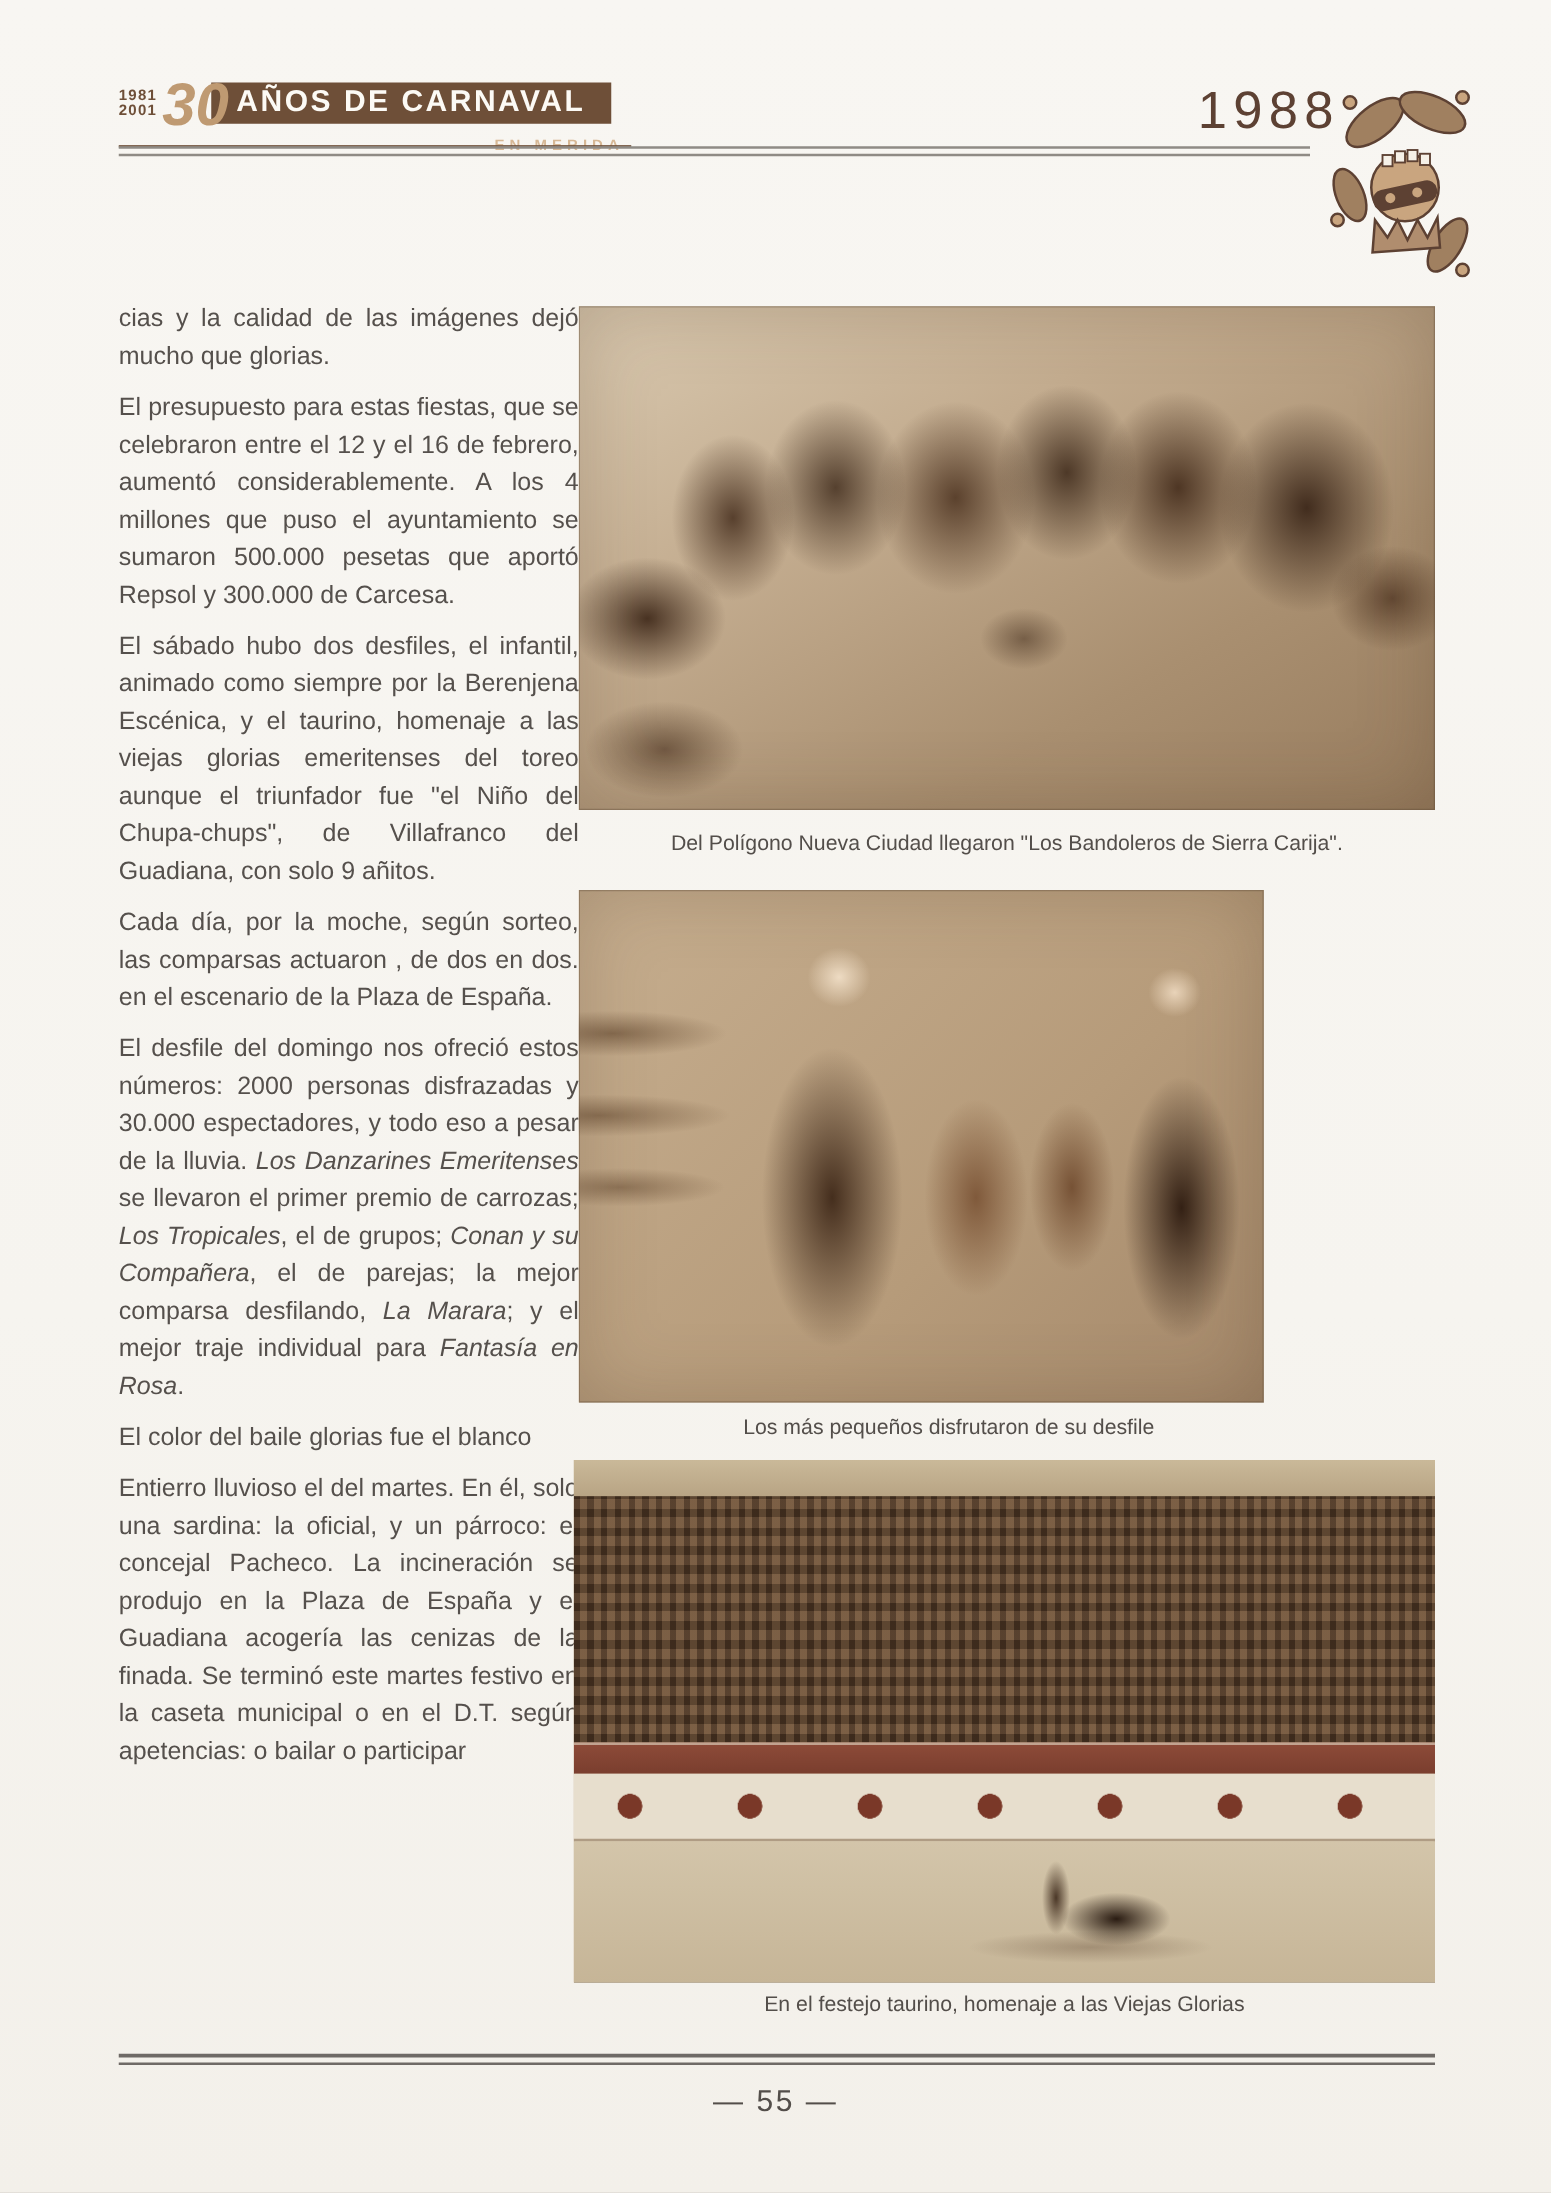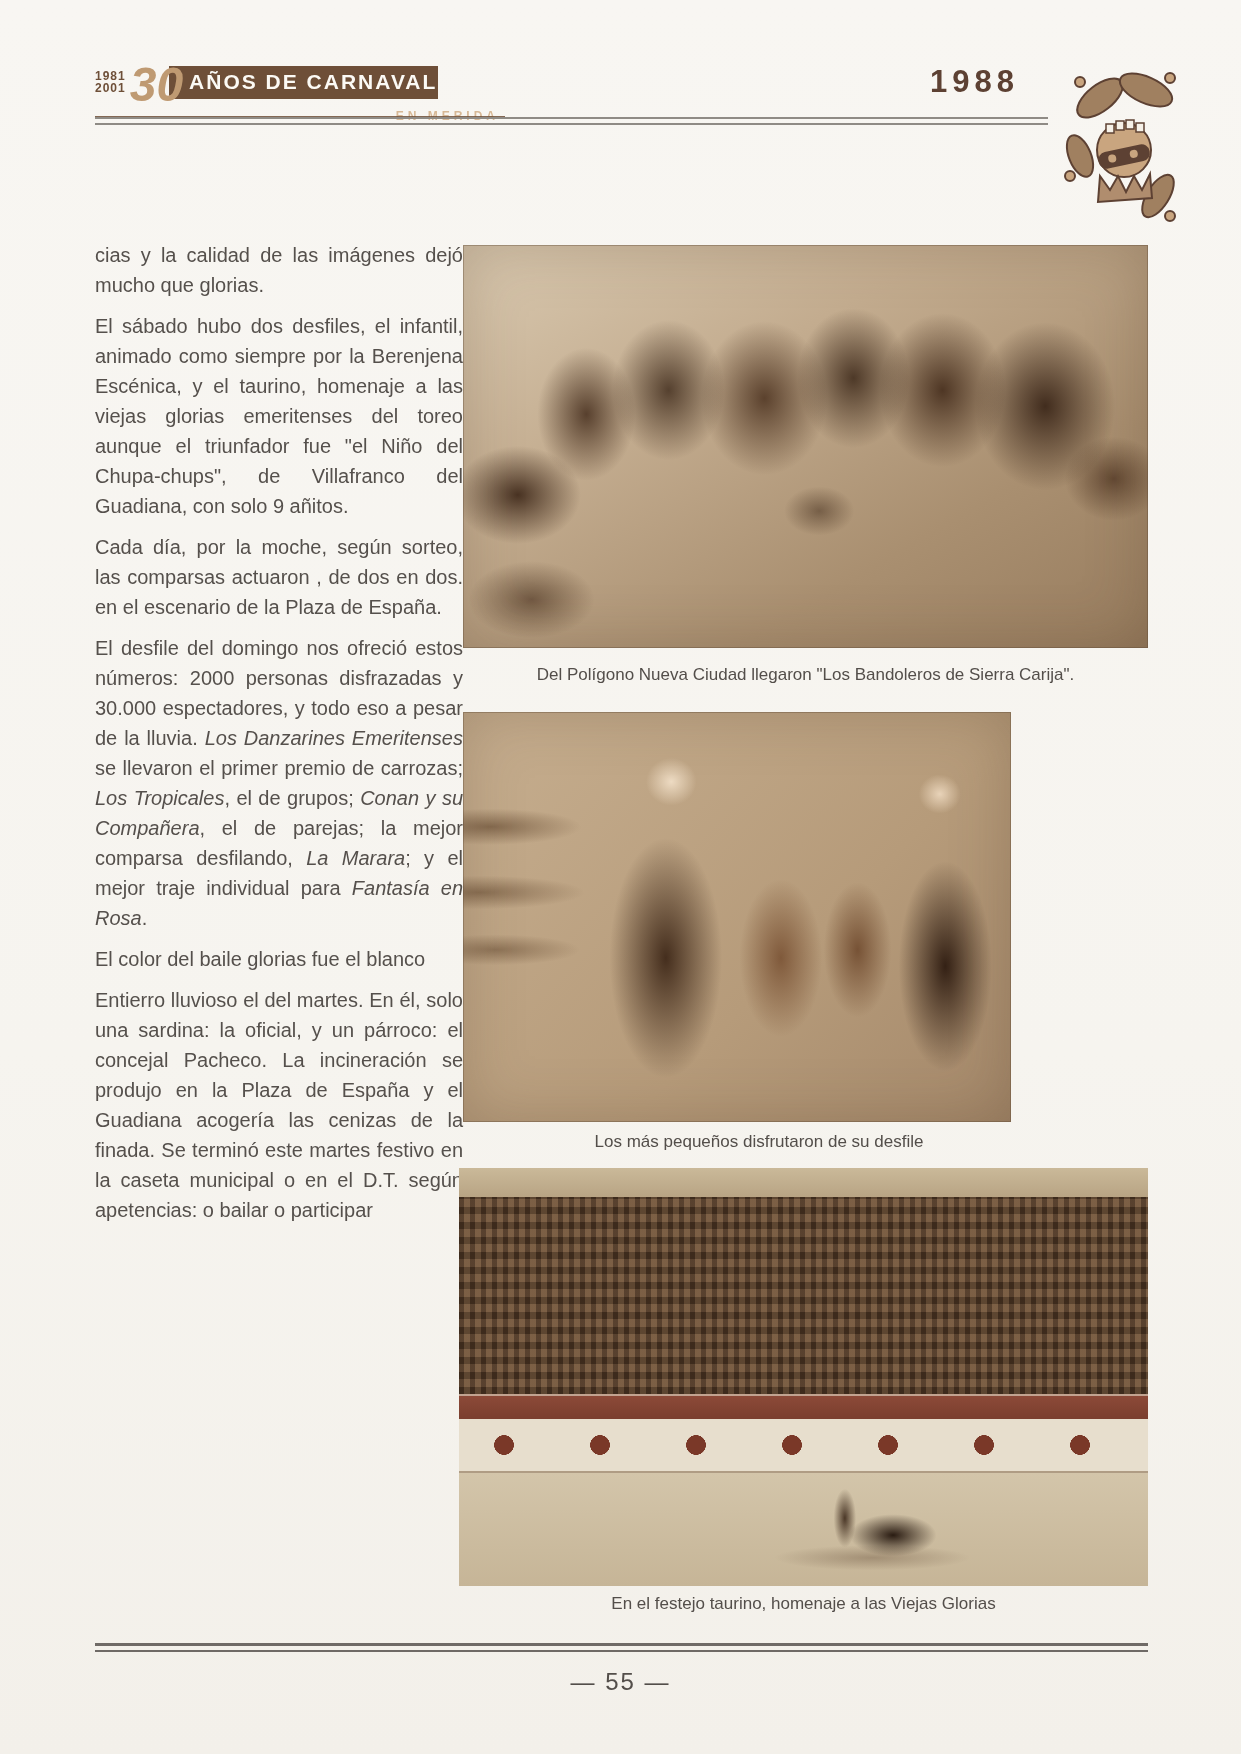--- a/index.html
+++ b/index.html
@@ -9,28 +9,28 @@
     background:linear-gradient(180deg,#f8f6f2 0%,#f6f4ef 60%,#f3f0ea 100%);
     font-family:"Liberation Sans", sans-serif; color:#534e4a; overflow:hidden;
   }
 
   
   .logo { position:absolute; left:95px; top:62px; width:410px; }
   .logo-row { display:flex; align-items:center; }
   .logo-years { font-weight:bold; font-size:12px; line-height:12px; color:#6e4f38; letter-spacing:1px; text-align:center; }
   .logo-20 { font-size:48px; font-weight:bold; font-style:italic; color:#bf9a72; line-height:34px; margin:6px -14px 0 4px; position:relative; z-index:2; }
   .logo-banner {
-    background:#6e4f38; color:#fcfaf5; font-weight:bold; font-size:21px;
-    letter-spacing:2px; padding:1px 1px 3px 20px; line-height:29px; white-space:nowrap;
+    background:#6e4f38; color:#fcfaf5; font-weight:bold; font-size:24px;
+    letter-spacing:2px; padding:1px 21px 3px 20px; line-height:29px; white-space:nowrap;
   }
   .logo-sub { position:absolute; right:6px; top:36px; color:#cfa97f; font-weight:bold; font-size:12px; letter-spacing:4px; opacity:.8;margin-top:11px; }
   .logo-line { height:2px; background:#6e4f38; margin-top:14px; opacity:.85; }
   .year {
-    position:absolute; left:930px; top:64px; width:170px; text-align:left;
-    font-size:31px; font-weight:bold; color:#5d4133; letter-spacing:5px;
+    position:absolute; left:930px; top:64px; width:170px; text-align:center;
+    font-size:42px; font-weight:normal; color:#5d4133; letter-spacing:5px;
   }
   .rule-top { position:absolute; left:95px; top:117px; width:953px; height:8px;
     border-top:2px solid #8f8b85; border-bottom:2px solid #8f8b85; }
   .jester { position:absolute; left:1058px; top:64px; width:128px; height:158px; }
 
   
   .article { position:absolute; left:95px; top:240px; width:368px;
     font-size:20px; line-height:30px; text-align:justify; color:#55504c; }
   .article p { margin-bottom:11px; }
   .article em { }
@@ -137,20 +137,21 @@
     <g transform="rotate(-12 66 92)">
       <rect x="40" y="84" width="52" height="17" rx="8" fill="#5d4133"></rect>
       <circle cx="54" cy="92" r="4" fill="#c9a57f"></circle>
       <circle cx="76" cy="92" r="4" fill="#c9a57f"></circle>
     </g>
     <path d="M42 112 L52 126 L60 112 L68 128 L76 112 L84 126 L92 110 L94 134 L40 138 Z" fill="#b08d6e" stroke="#5d4133" stroke-width="2"></path>
   </svg>
 
   <div class="article">
       <p><span>cias y la calidad de las imágenes dejó mucho que glorias.</span></p>
+      <p><span>El presupuesto para estas fiestas, que se celebraron entre el 12 y el 16 de febrero, aumentó considerablemente. A los 4 millones que puso el ayuntamiento se sumaron 500.000 pesetas que aportó Repsol y 300.000 de Carcesa.</span></p>
       <p><span>El sábado hubo dos desfiles, el infantil, animado como siempre por la Berenjena Escénica, y el taurino, homenaje a las viejas glorias emeritenses del toreo aunque el triunfador fue "el Niño del Chupa-chups", de Villafranco del Guadiana, con solo 9 añitos.</span></p>
       <p><span>Cada día, por la moche, según sorteo, las comparsas actuaron , de dos en dos. en el escenario de la Plaza de España.</span></p>
       <p><span>El desfile del domingo nos ofreció estos números: 2000 personas disfrazadas y 30.000 espectadores, y todo eso a pesar de la lluvia. </span><em>Los Danzarines Emeritenses</em><span> se llevaron el primer premio de carrozas; </span><em>Los Tropicales</em><span>, el de grupos;  </span><em>Conan y su Compañera</em><span>, el de parejas; la mejor comparsa desfilando, </span><em>La Marara</em><span>; y el mejor traje individual para </span><em>Fantasía en Rosa</em><span>.</span></p>
       <p><span>El color del baile glorias fue el blanco</span></p>
       <p><span>Entierro lluvioso el del martes. En él, solo una sardina: la oficial, y un párroco: el concejal Pacheco. La incineración se produjo en la Plaza de España y el Guadiana acogería las cenizas de la finada. Se terminó este martes festivo en la caseta municipal o en el D.T. según apetencias: o bailar o participar</span></p>
     </div>
 
   <div class="photo" id="photo1"></div>
   <div class="caption" id="caption1">Del Polígono Nueva Ciudad llegaron "Los Bandoleros de Sierra Carija".</div>
 

